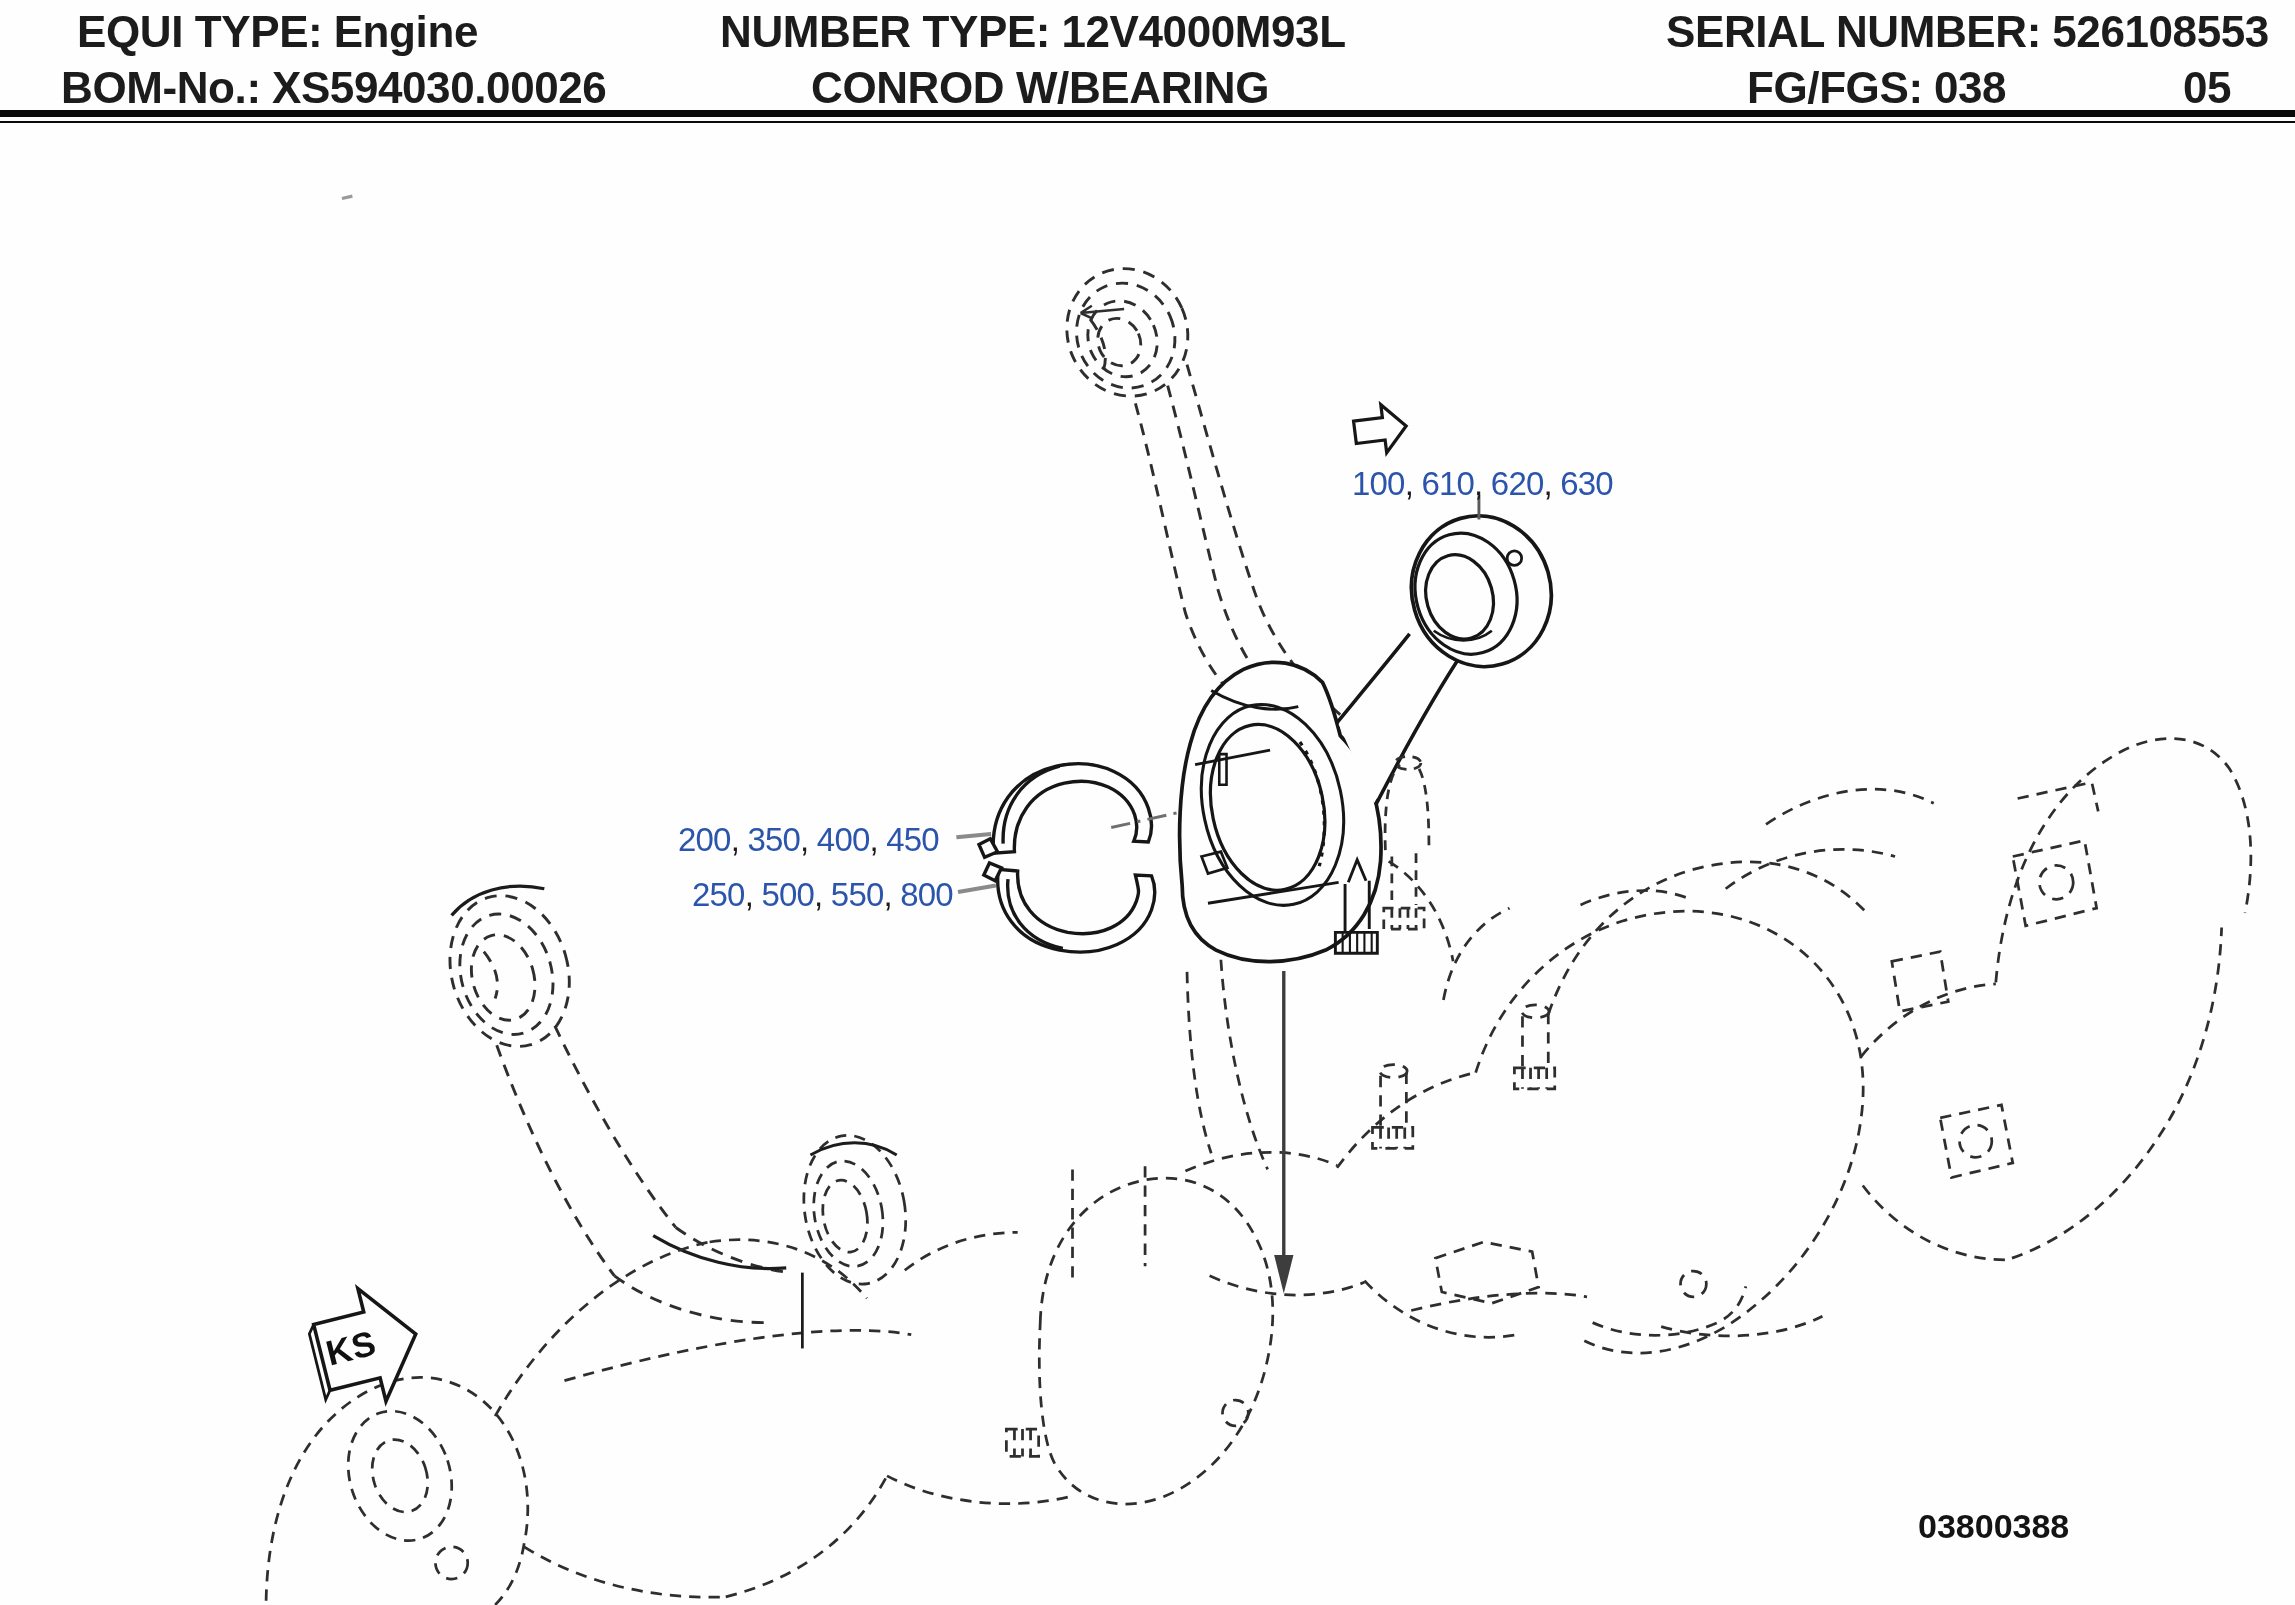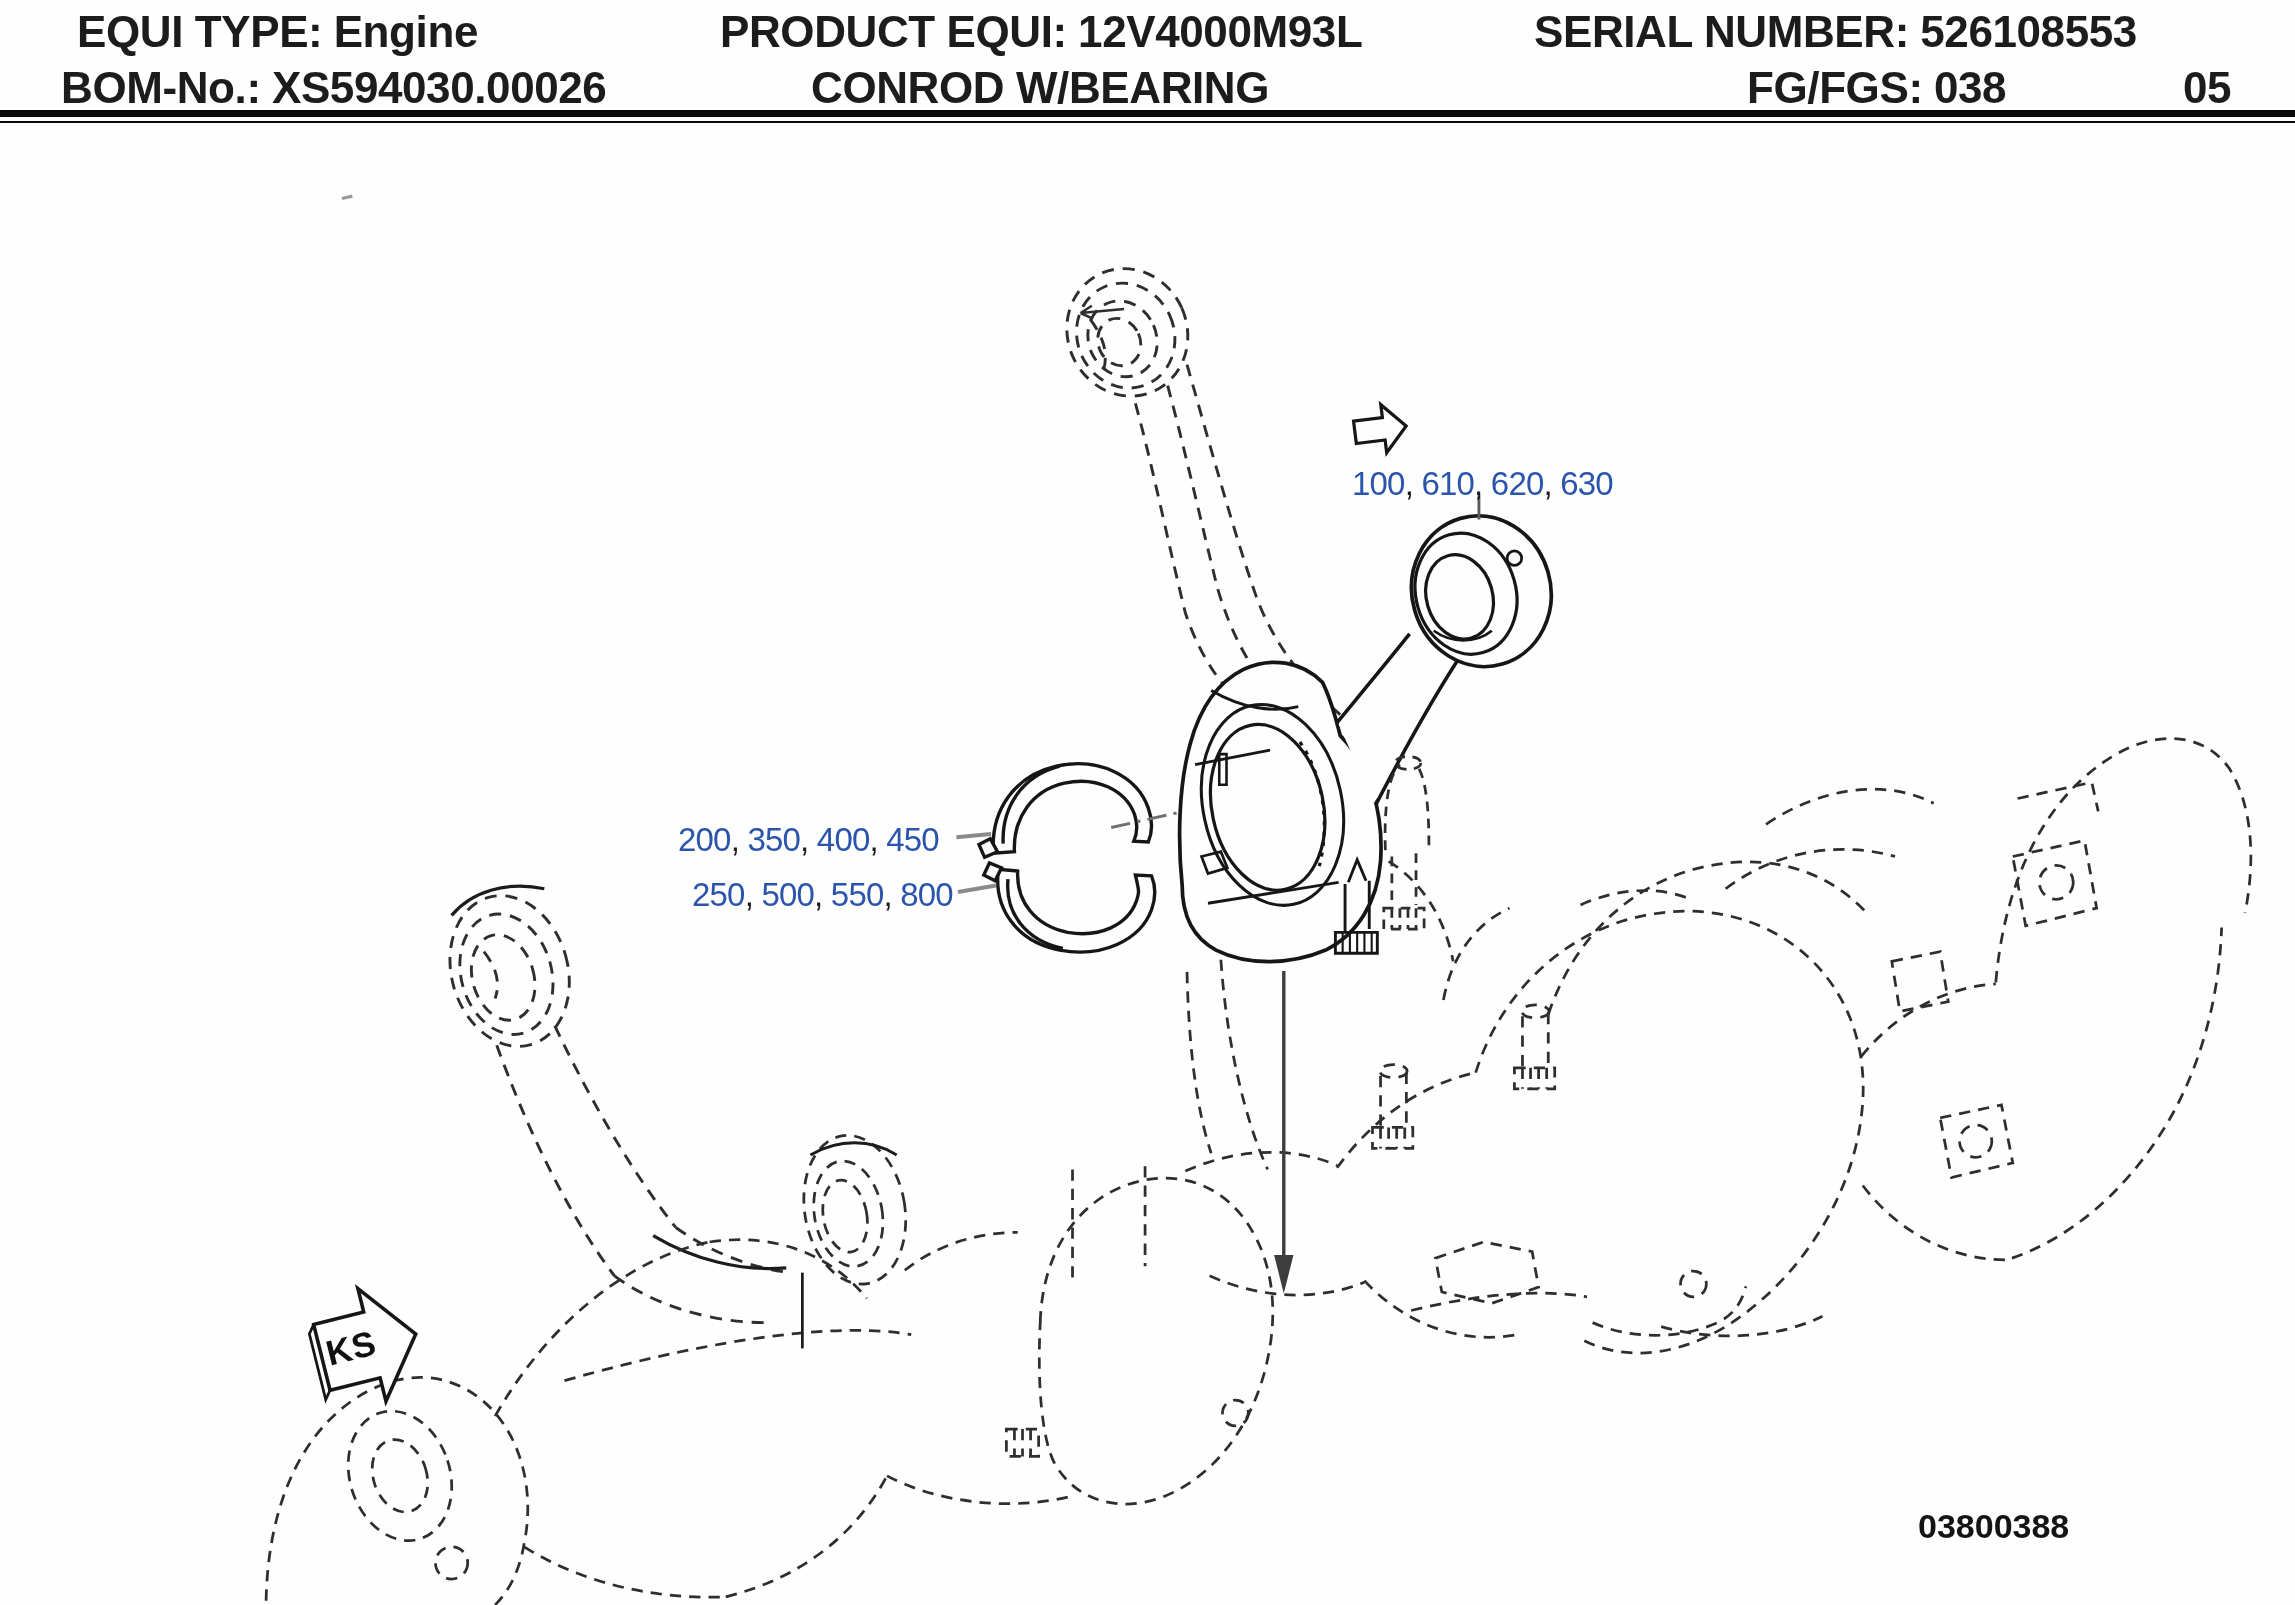--- a/index.html
+++ b/index.html
@@ -20,22 +20,22 @@
             transform:rotate(-14deg);letter-spacing:0.8px;}
   .drawno{position:absolute;left:1918px;top:1507px;font-size:34px;font-weight:700;color:#141414;letter-spacing:0px;}
 </style>
 </head>
 <body>
 
 <div class="page">
 
   <div>
     <div class="hcell r1" style="left:77px"><span class="lab">EQUI TYPE:</span><span>Engine</span></div>
-    <div class="hcell r1" style="left:720px"><span class="lab">PRODUCT EQUI:</span><span>12V4000M93L</span></div>
-    <div class="hcell r1" style="left:1534px"><span class="lab">SERIAL NUMBER:</span><span>526108553</span></div>
+    <div class="hcell r1" style="left:720px"><span class="lab">NUMBER TYPE:</span><span>12V4000M93L</span></div>
+    <div class="hcell r1" style="left:1666px"><span class="lab">SERIAL NUMBER:</span><span>526108553</span></div>
     <div class="hcell r2" style="left:61px"><span class="lab">BOM-No.:</span><span>XS594030.00026</span></div>
     <div class="hcell r2" style="left:811px">CONROD W/BEARING</div>
     <div class="hcell r2" style="left:1747px"><span class="lab">FG/FGS:</span><span>038</span></div>
     <div class="hcell r2" style="left:2183px">05</div>
     <div class="rule-thick"></div>
     <div class="rule-thin"></div>
   </div>
 
   <svg class="art" viewBox="0 0 2846 1990">
 

